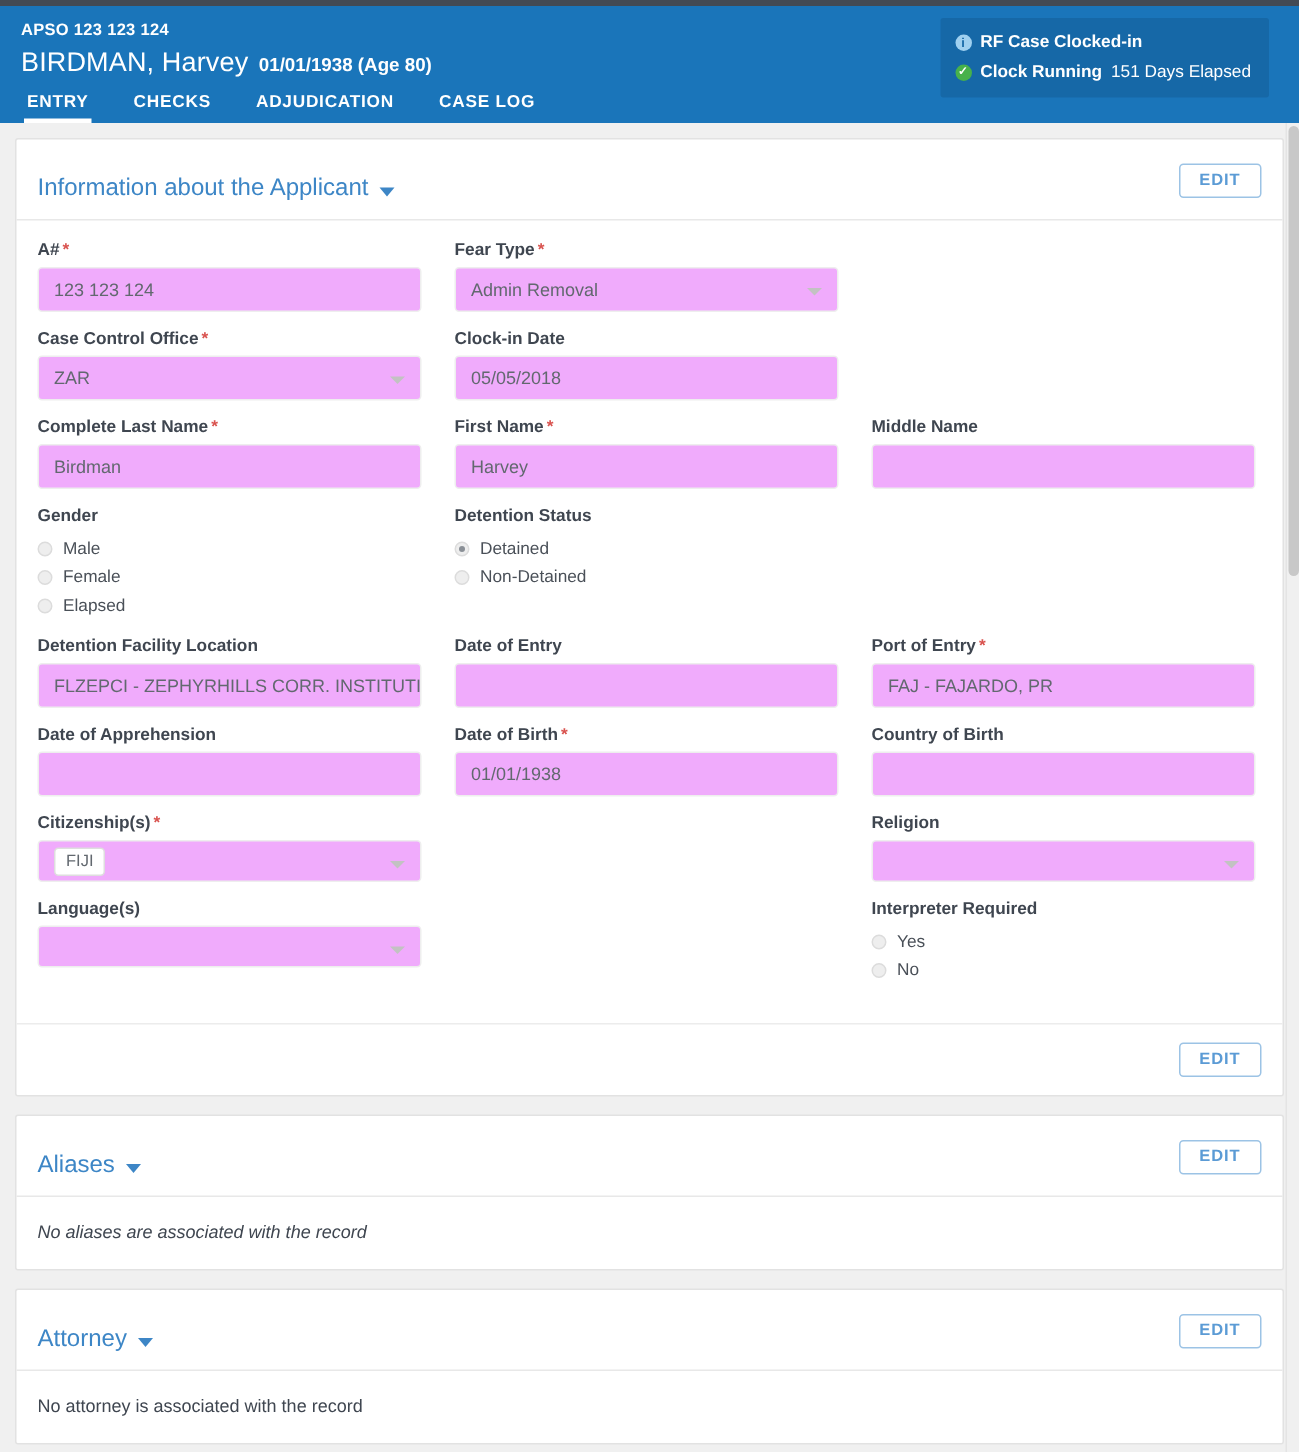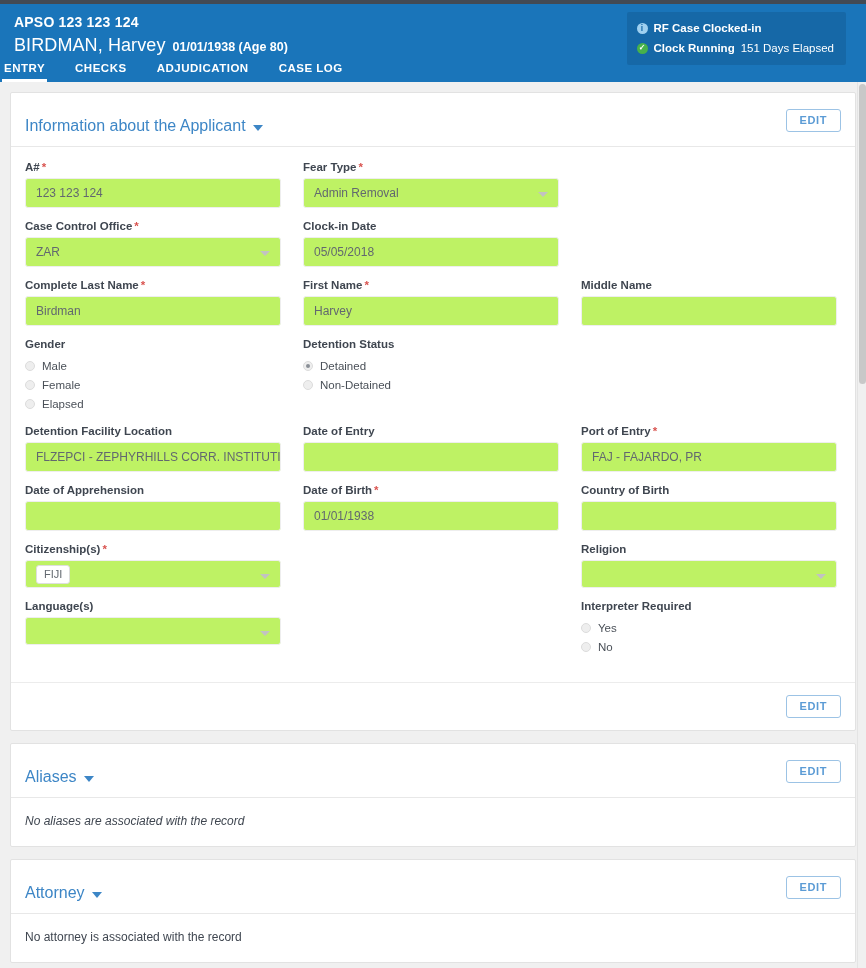--- a/index.html
+++ b/index.html
@@ -22,21 +22,21 @@
   .header {
     background: #1b75bb;
     background: #1a75ba;
     color: #ffffff;
     padding: 8px 0 0 0;
     position: relative;
     height: 78px;
   }
   .header-inner { padding: 0 14px; }
   .apso {
-    font-size: 14px;
+    font-size: 11px;
     font-weight: bold;
     letter-spacing: .2px;
     margin: 2px 0 5px 0;
     color: #ffffff;
   }
   .nameline {
     display: flex;
     align-items: baseline;
     gap: 7px;
     margin-bottom: 9px;
@@ -48,21 +48,21 @@
   }
   .dobline {
     font-size: 12.5px;
     font-weight: bold;
   }
 
   
   .tabs {
     display: flex;
     gap: 0;
-    padding: 0 2px;
+    padding: 0 16px;
     position: absolute;
     bottom: 0; left: 0;
   }
   .tab {
     font-size: 11.5px;
     font-weight: bold;
     letter-spacing: .5px;
     color: #ffffff;
     padding: 2px 2px 5px 2px;
     margin-right: 26px;
@@ -177,21 +177,21 @@
     font-size: 11.5px;
     font-weight: bold;
     color: #3f4650;
     margin-bottom: 5px;
     white-space: nowrap;
     overflow: hidden;
   }
   .req { color: #d9534f; font-weight: bold; margin-left: 2px; }
 
   .fld {
-    background: #bef264;
+    background: #f0abfc;
     border: 1px solid #eeeeee;
     border-radius: 3px;
     height: 30px;
     font-size: 12px;
     color: #62686f;
     padding: 0 10px;
     display: flex;
     align-items: center;
     overflow: hidden;
     white-space: nowrap;

